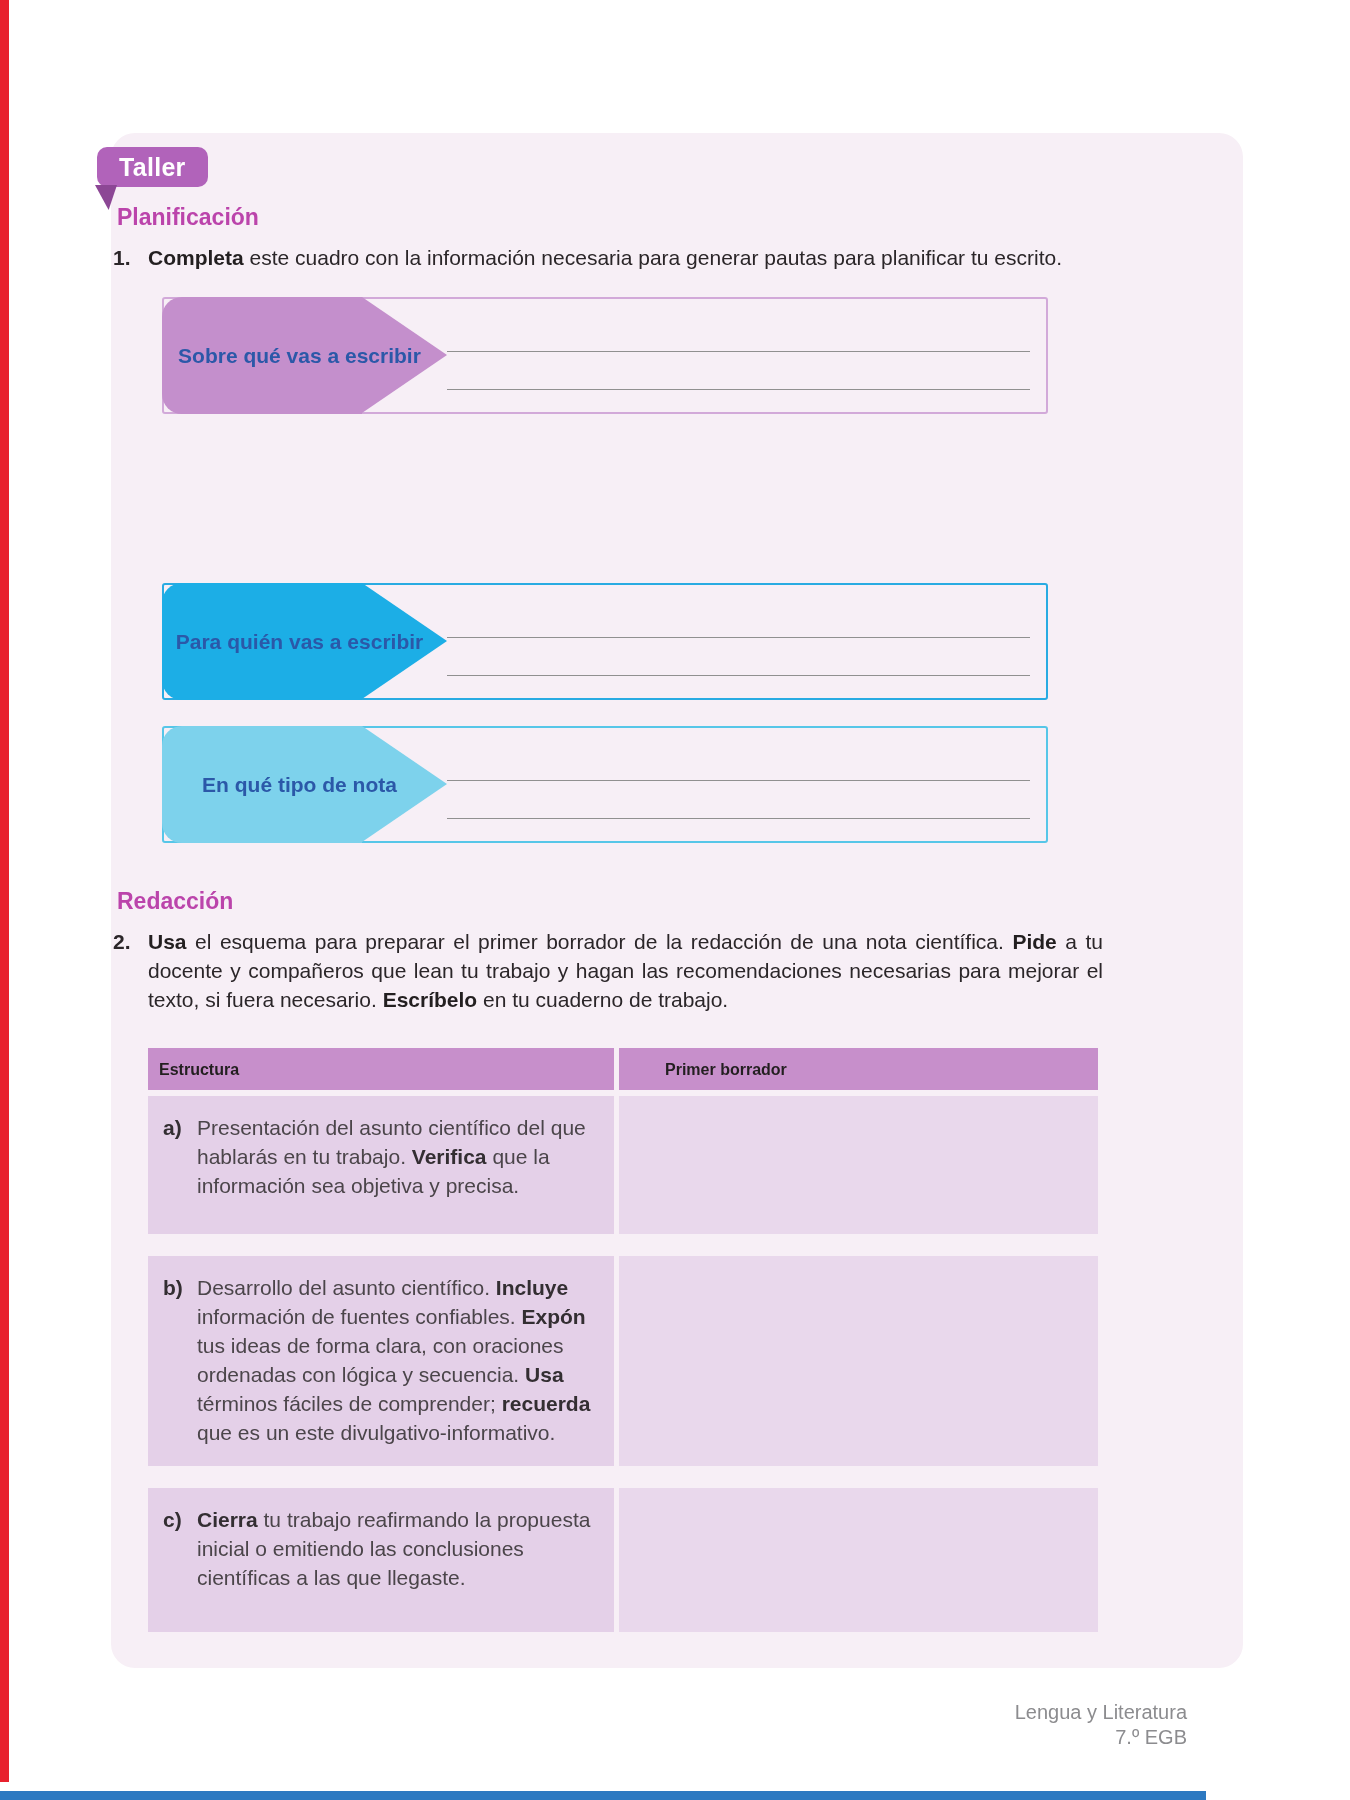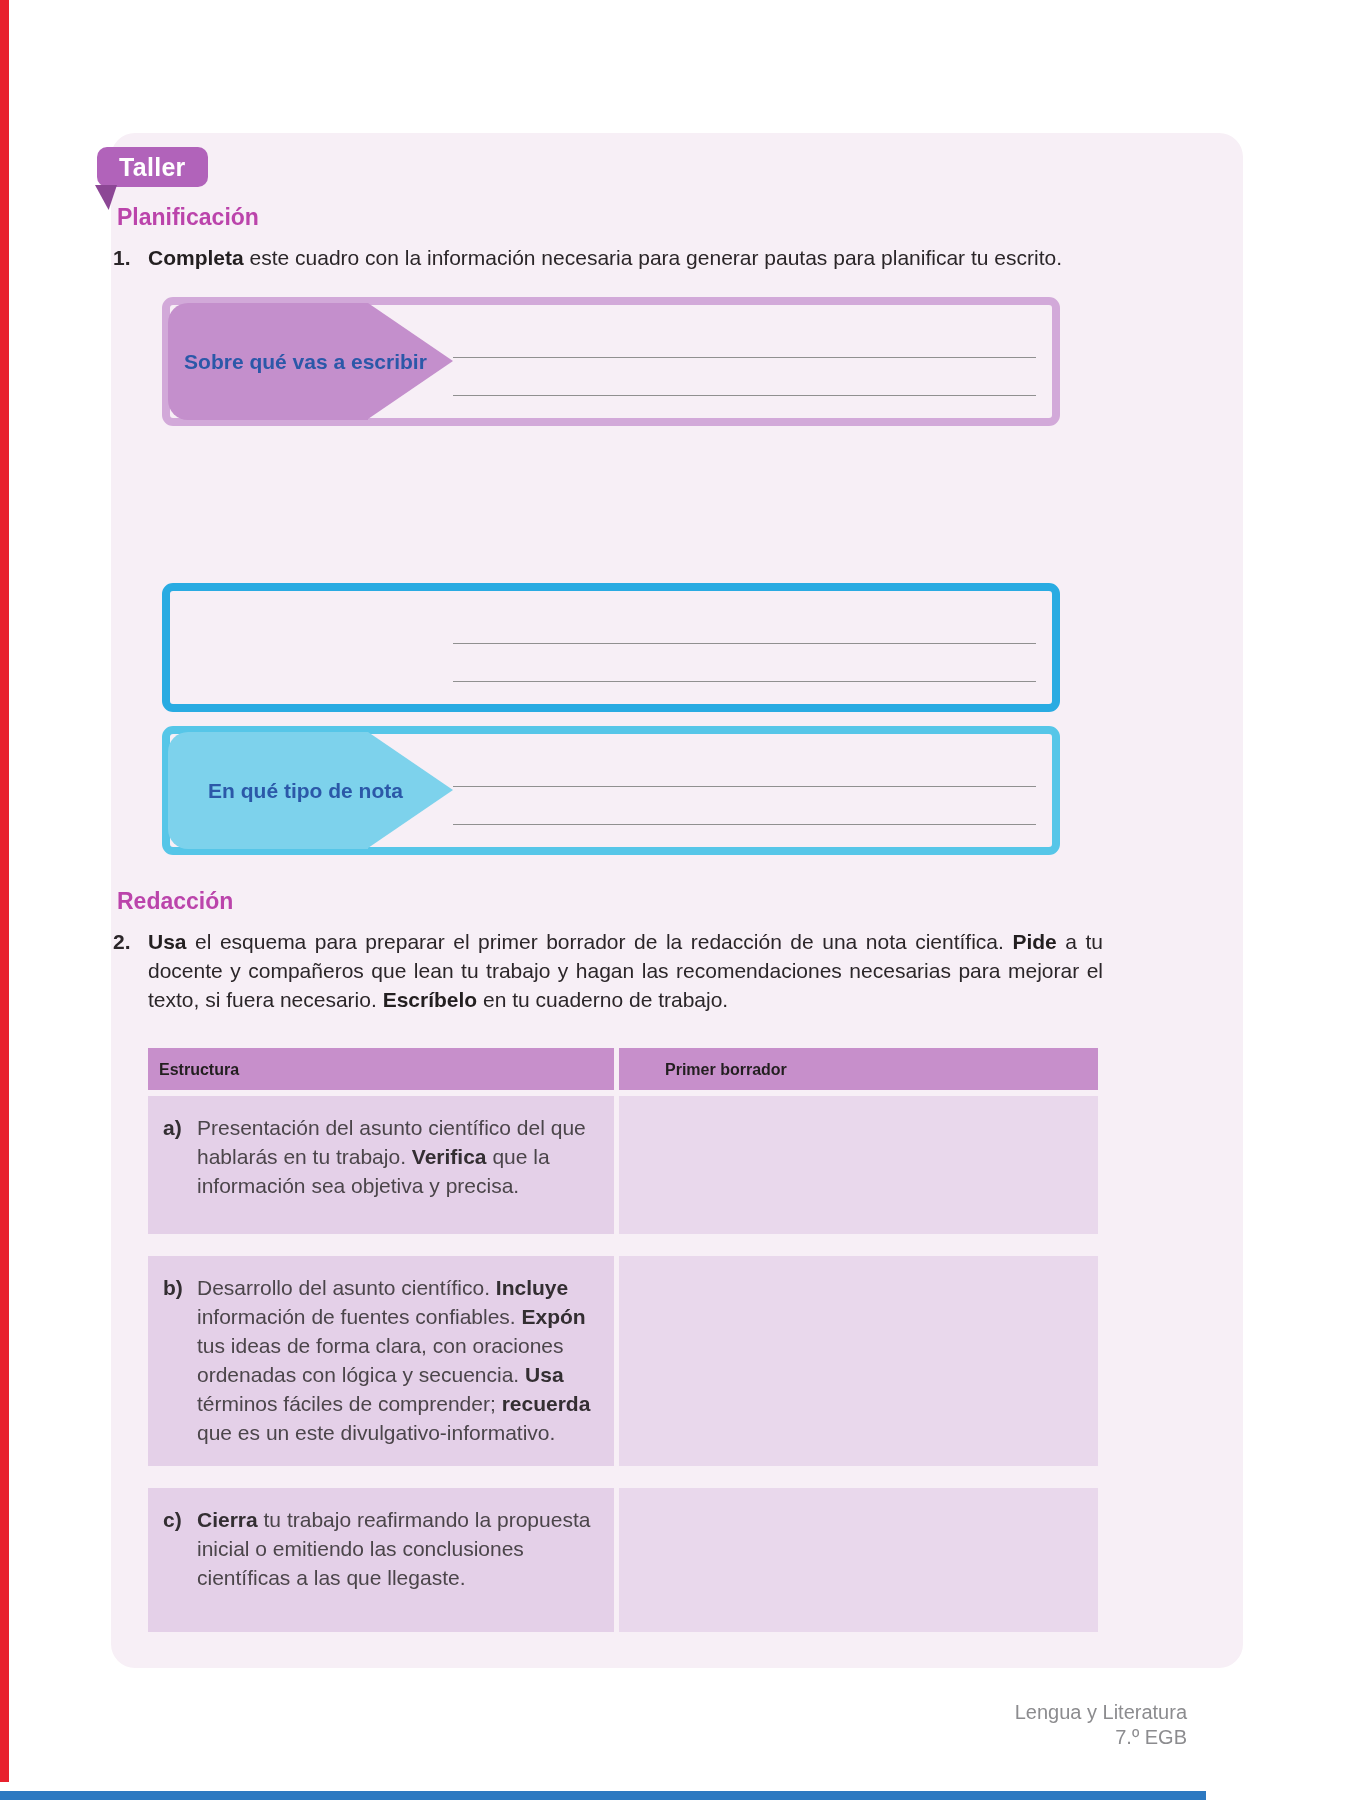--- a/index.html
+++ b/index.html
@@ -20,21 +20,21 @@
                 background:#8c4795; clip-path:polygon(0 0, 100% 0, 62% 100%); }
 
   .section-h { position:absolute; left:117px; font-size:23px; font-weight:bold; color:#bb44ab; }
 
   .item { position:absolute; left:113px; width:990px; display:flex; }
   .item-num { flex:none; width:35px; font-weight:bold; font-size:21px; color:#2b2629; line-height:29px; }
   .item-text { flex:1; font-size:21px; color:#2b2629; line-height:29px; text-align:justify; }
   .item-text b { color:#231f20; }
 
   .p-box { position:absolute; left:162px; width:882px; height:113px;
-           border:8px solid #0f766e; border-radius:11px; background:transparent; }
+           border:2px solid #0f766e; border-radius:3px; background:transparent; }
   .p-arrow { position:absolute; left:-2px; top:-2px; width:200px; height:117px;
              border-radius:20px 0 0 20px; }
   .p-arrow-tip { position:absolute; left:100%; top:0; width:0; height:0;
                  border-top:58.5px solid transparent; border-bottom:58.5px solid transparent;
                  border-left:85px solid #000; }
   .p-arrow-label { position:absolute; left:0; top:0; bottom:0; right:-75px;
                    display:flex; align-items:center; justify-content:center;
                    font-size:21px; font-weight:bold; color:#2b58a8; white-space:nowrap; }
   .wline { position:absolute; left:283px; width:583px; height:0; border-top:1.5px solid #909090; }
   .wline.l1 { top:52px; } .wline.l2 { top:90px; }
@@ -79,20 +79,24 @@
     <div class="p-arrow" style="background: rgb(196, 143, 204);">
       <div class="p-arrow-tip" style="border-left-color: rgb(196, 143, 204);"></div>
       <div class="p-arrow-label">Sobre qué vas a escribir</div>
     </div>
     <div class="wline l1"></div>
     <div class="wline l2"></div>
   </div>
 
 
   <div class="p-box" style="top: 583px; border-color: rgb(41, 171, 226);">
+    <div class="p-arrow" style="background: rgb(28, 174, 230);">
+      <div class="p-arrow-tip" style="border-left-color: rgb(28, 174, 230);"></div>
+      <div class="p-arrow-label">Para quién vas a escribir</div>
+    </div>
     <div class="wline l1"></div>
     <div class="wline l2"></div>
   </div>
 
   <div class="p-box" style="top: 726px; border-color: rgb(86, 198, 232);">
     <div class="p-arrow" style="background: rgb(125, 210, 236);">
       <div class="p-arrow-tip" style="border-left-color: rgb(125, 210, 236);"></div>
       <div class="p-arrow-label">En qué tipo de nota</div>
     </div>
     <div class="wline l1"></div>

